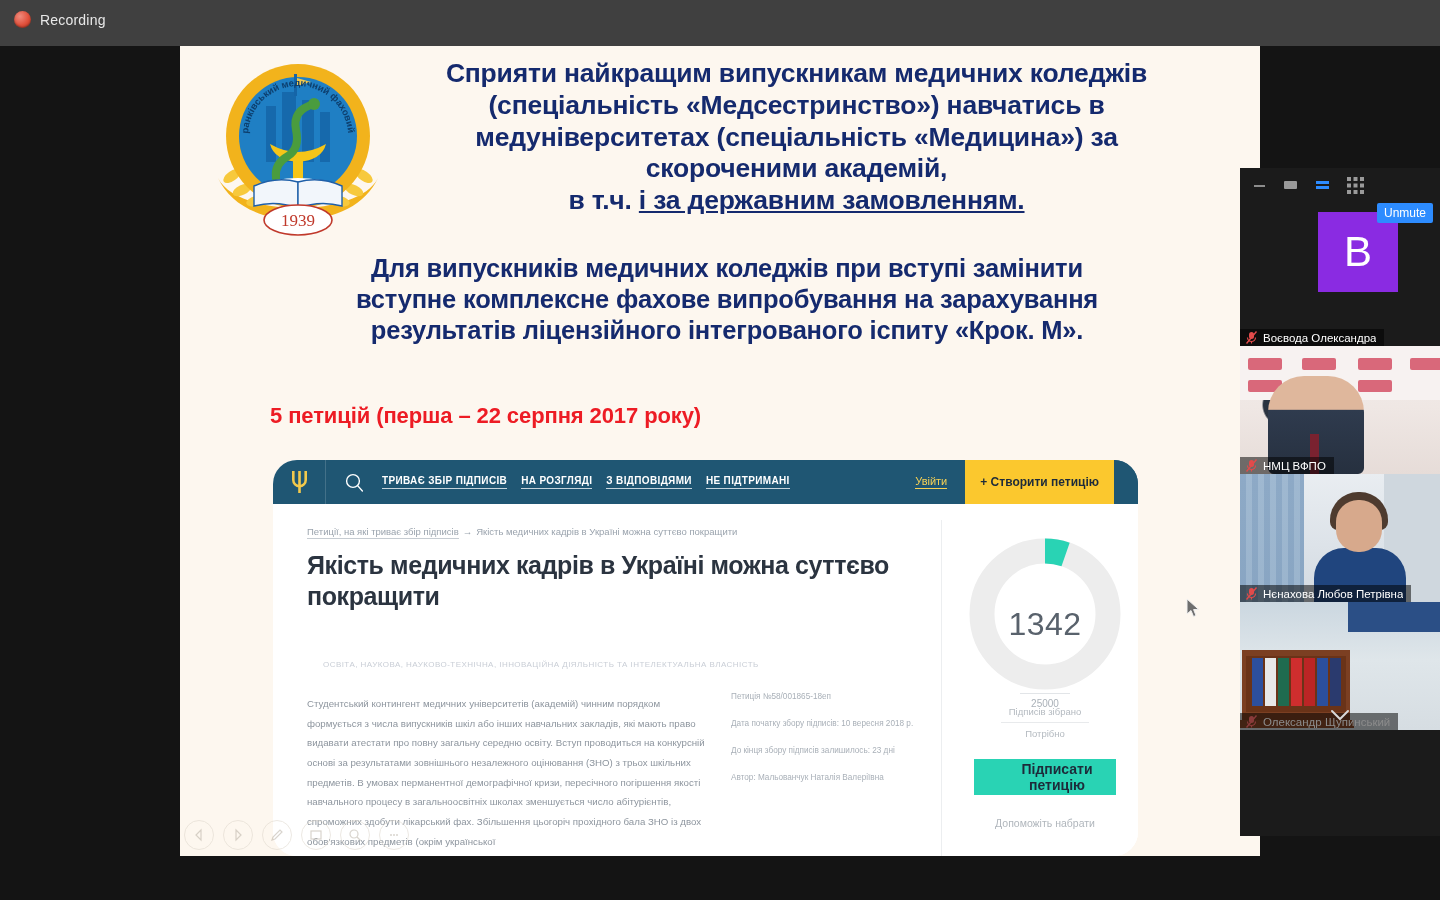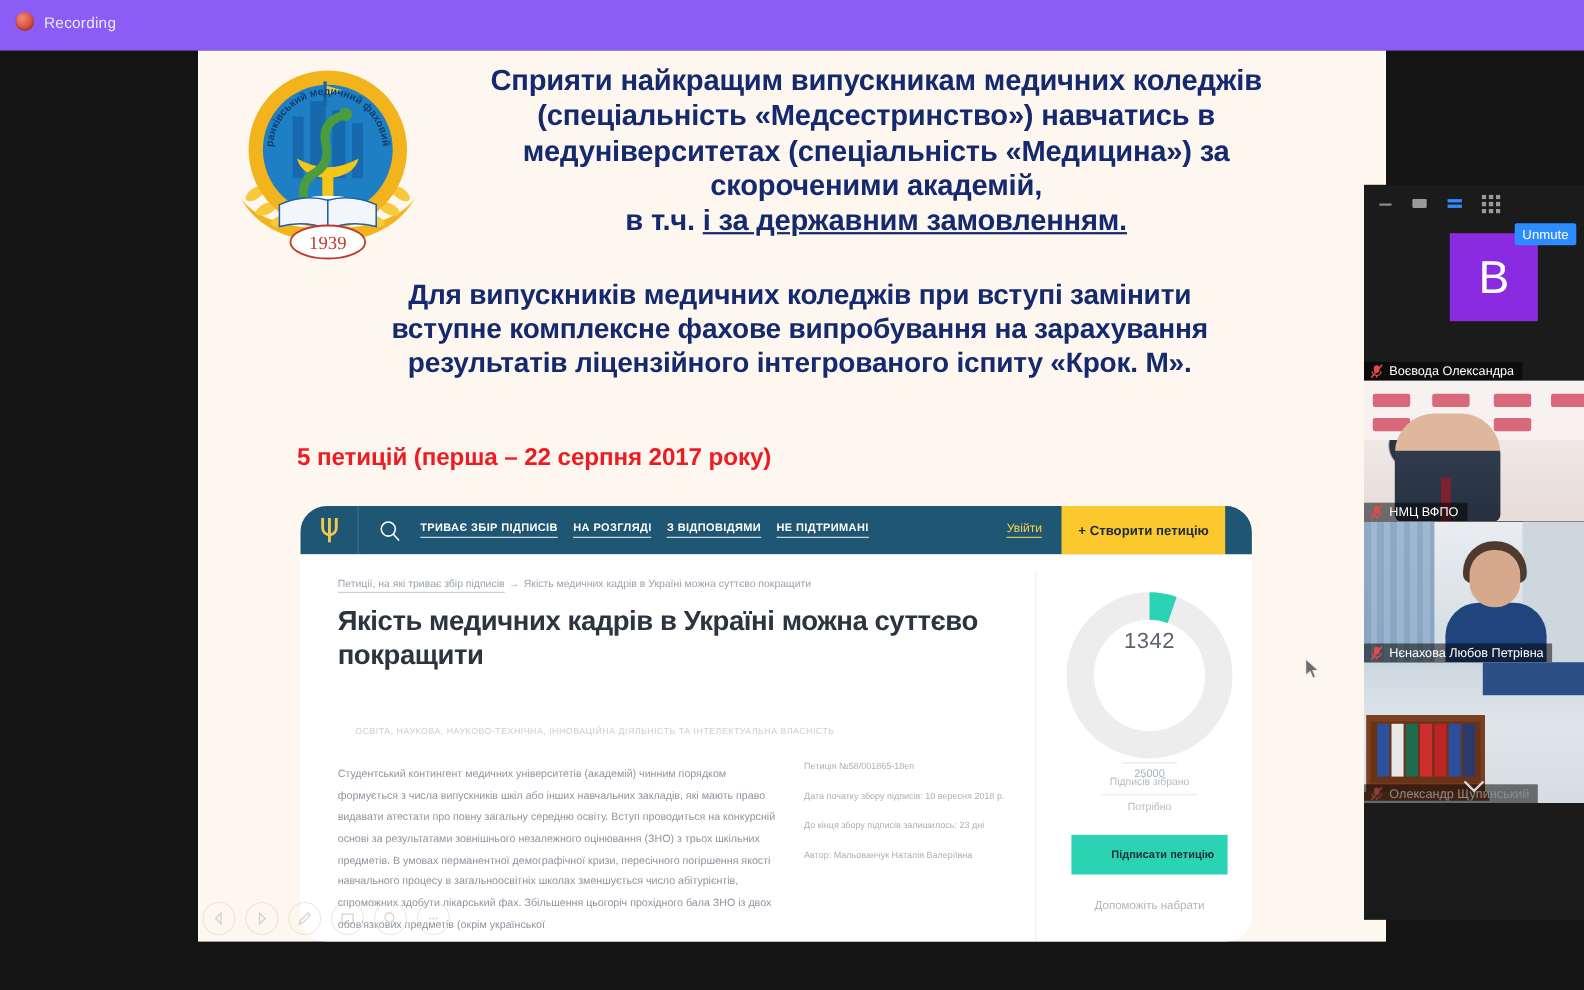--- a/index.html
+++ b/index.html
@@ -5,21 +5,21 @@
   * { box-sizing: border-box; margin: 0; padding: 0; }
   html, body {
     width: 1440px; height: 900px;
     background: #1a1a1a;
     font-family: "Liberation Sans", sans-serif;
     overflow: hidden;
   }
   #root { position: relative; width: 1440px; height: 900px; background: #141414; }
 
   
-  .rec-bar { position: absolute; left: 0; top: 0; width: 1440px; height: 46px; background: #8b5cf6; }
+  .rec-bar { position: absolute; left: 0; top: 0; width: 1440px; height: 46px; background: #404040; }
   .rec-wrap { position: absolute; left: 14px; top: 11px; display: flex; align-items: center; gap: 9px; }
   .rec-dot {
     width: 17px; height: 17px; border-radius: 50%;
     background: radial-gradient(circle at 35% 32%, #ef8b7d 0%, #e0503b 55%, #b8331f 100%);
     box-shadow: inset 0 -1px 2px rgba(0,0,0,.35);
   }
   .rec-label { color: #e8e8e8; font-size: 14px; letter-spacing: .2px; }
 
   
   .slide {
@@ -105,31 +105,31 @@
 
   .pet-meta { position: absolute; left: 458px; top: 188px; width: 200px; }
   .pet-meta div { font-size: 8.2px; color: #a9b0b8; line-height: 1.2; margin-bottom: 17px; }
 
   .vdiv { position: absolute; left: 668px; top: 16px; width: 1px; height: 336px; background: #eceef0; }
 
   .panel { position: absolute; left: 688px; top: 18px; width: 168px; text-align: center; }
   .donut { position: relative; width: 152px; height: 152px; margin: 16px auto 0; }
   .donut svg { width: 152px; height: 152px; display: block; }
   .donut-num {
-    position: absolute; left: 0; right: 0; top: 34px;
-    font-size: 20px; color: #59626c; letter-spacing: .5px;
+    position: absolute; left: 0; right: 0; top: 68px;
+    font-size: 32px; color: #59626c; letter-spacing: .5px;
   }
   .donut-line { width: 50px; height: 1px; background: #e2e5e8; margin: 3px auto 0; }
   .donut-goal { font-size: 10px; color: #aab1b8; margin-top: 4px; }
   .cap1 { font-size: 9.5px; color: #b4bac0; margin-top: 16px; }
   .cap-line { width: 88px; height: 1px; background: #e8eaec; margin: 5px auto; }
   .cap2 { font-size: 9.5px; color: #b4bac0; }
   .sign-btn {
     width: 142px; height: 36px; margin: 20px auto 0; background: #29d3b4;
-    color: #1d2b3a; font-size: 10px; font-weight: bold;
+    color: #1d2b3a; font-size: 14px; font-weight: bold;
     display: flex; align-items: center; justify-content: center; padding-left: 24px;
   }
   .help { font-size: 10.5px; color: #b0b6bc; margin-top: 22px; }
 
   
   .pres-tools { position: absolute; left: 4px; bottom: 6px; display: flex; gap: 9px; align-items: center; }
   .ptool {
     width: 30px; height: 30px; border-radius: 50%; border: 1px solid #ddd6cb;
     display: flex; align-items: center; justify-content: center; opacity: .55;
   }

